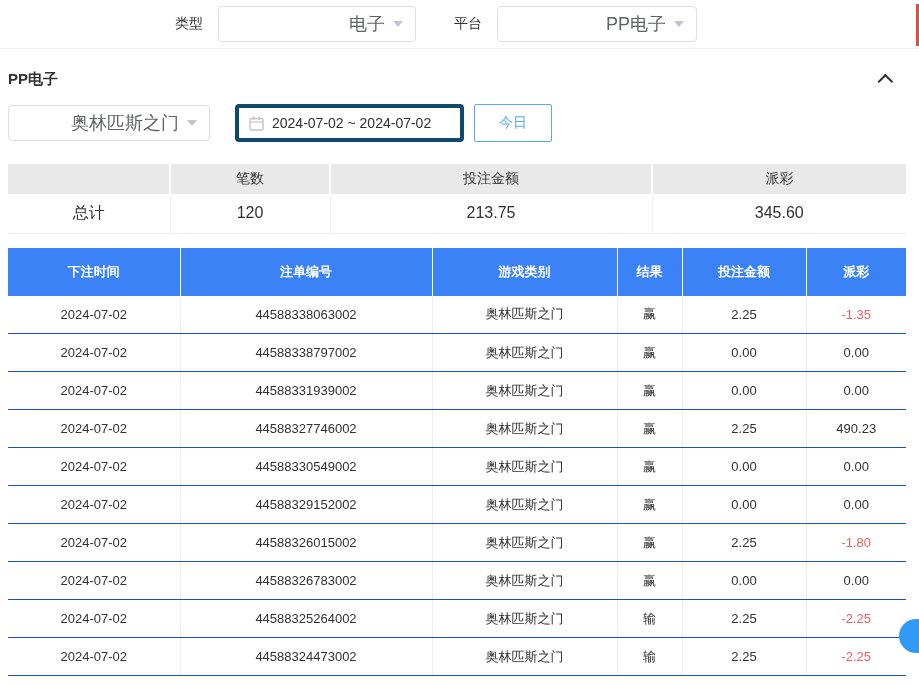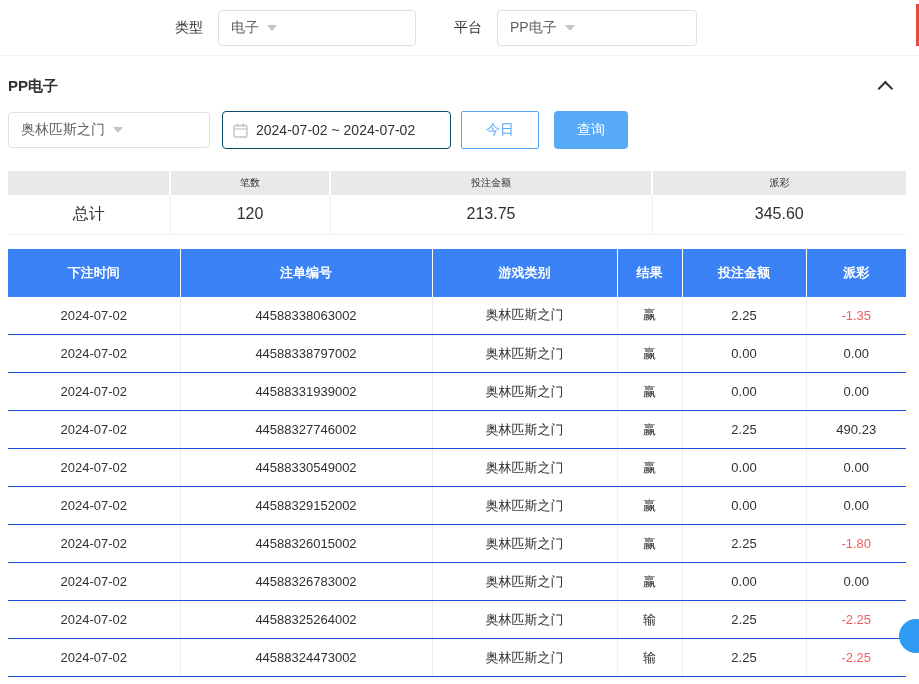--- a/index.html
+++ b/index.html
@@ -5,28 +5,28 @@
   * { margin:0; padding:0; box-sizing:border-box; }
   html,body { background:#fff; }
   body {
     width:919px; height:684px; overflow:hidden; position:relative;
     font-family:"Liberation Sans","DejaVu Sans",sans-serif;
     color:#303133; font-size:14px;
   }
 
   
   .topbar {
-    height:56px; display:flex; align-items:center;
+    height:49px; display:flex; align-items:center;
     padding-left:175px; border-bottom:1px solid #f0f0f0;
   }
   .form-label { font-size:14px; color:#333; margin-right:15px; white-space:nowrap; }
   .select {
     height:36px; border:1px solid #dcdfe6; border-radius:4px; background:#fff;
-    display:flex; align-items:center; justify-content:flex-start;
-    padding:0 12px; color:#606266; font-size:14px; cursor:pointer;
+    display:flex; align-items:center; justify-content:flex-end;
+    padding:0 12px; color:#606266; font-size:18px; cursor:pointer;
   }
   .select-type { width:198px; margin-right:38px; }
   .select-platform { width:200px; }
   .caret-down {
     width:0; height:0; border-left:5px solid transparent; border-right:5px solid transparent;
     border-top:6px solid #c0c4cc; margin-left:8px; flex:0 0 auto;
   }
 
   
   .section-header {
@@ -36,43 +36,43 @@
   .section-title { font-size:15px; font-weight:bold; color:#303133; }
   .chevron-up {
     width:11px; height:11px; border-left:2px solid #303133; border-top:2px solid #303133;
     transform:rotate(45deg) translateY(3px); cursor:pointer;
   }
 
   
   .filter-row { display:flex; align-items:center; padding:0 8px; margin-top:15px; }
   .select-game { width:202px; }
   .date-input {
-    width:229px; height:38px; border:1px solid #0c4a6e; border-radius:4px;
-    display:flex; align-items:center; padding:0 10px; margin-left:12px;
+    width:229px; height:38px; border:4px solid #0c4a6e; border-radius:4px;
+    display:flex; align-items:center; padding:0 10px; margin-left:25px;
     color:#303133; font-size:14px; cursor:pointer; background:#fff;
   }
   .date-input svg { margin-right:8px; flex:0 0 auto; }
   .btn-group { display:flex; margin-left:10px;flex-direction:column; }
   .range-btn {
     width:78px; height:38px; background:#fff; border:1px solid #dcdfe6;
     color:#c0c4cc; font-size:14px; border-radius:2px; cursor:pointer; margin-right:1px;
     font-family:inherit;
   }
   .range-btn.active { border-color:#55a9f8; color:#55a9f8; position:relative; z-index:1; }
   .query-btn {
     width:74px; height:38px; margin-left:14px; background:#57aaf8; border:none;
     border-radius:4px; color:#fff; font-size:14px; cursor:pointer; font-family:inherit;
   }
 
   
   table { border-collapse:collapse; table-layout:fixed; }
 
   .summary-table { width:898px; margin:22px 0 0 8px; }
   .summary-table th {
-    background:#e9e9e9; height:24px; font-weight:normal; font-size:10px; color:#333;
+    background:#e9e9e9; height:30px; font-weight:normal; font-size:14px; color:#333;
     text-align:center; border-right:2px solid #fff;
   }
   .summary-table th:last-child { border-right:none; }
   .summary-table td {
     height:39px; text-align:center; font-size:16px; color:#303133; background:#fff;
     border-bottom:1px solid #ebeef5; border-right:1px solid #ebeef5;
   }
   .summary-table td:last-child { border-right:none; }
 
   .records-table { width:898px; margin:14px 0 0 8px; }
@@ -126,21 +126,20 @@
       <rect x="1" y="2.5" width="13" height="11.5" rx="1.5" fill="none" stroke="#c0c4cc" stroke-width="1.4"></rect>
       <line x1="4.5" y1="0.5" x2="4.5" y2="4" stroke="#c0c4cc" stroke-width="1.4"></line>
       <line x1="10.5" y1="0.5" x2="10.5" y2="4" stroke="#c0c4cc" stroke-width="1.4"></line>
       <line x1="1" y1="6" x2="14" y2="6" stroke="#c0c4cc" stroke-width="1.2"></line>
     </svg>
     <span>2024-07-02 ~ 2024-07-02</span>
   </div>
   <div class="btn-group">
       <button class="range-btn active">今日</button>
     </div>
-  <button class="query-btn">查询</button>
 </div>
 
 <table class="summary-table">
   <colgroup>
       <col style="width:162px">
       <col style="width:160px">
       <col style="width:322px">
       <col style="width:254px">
     </colgroup>
   <thead>

